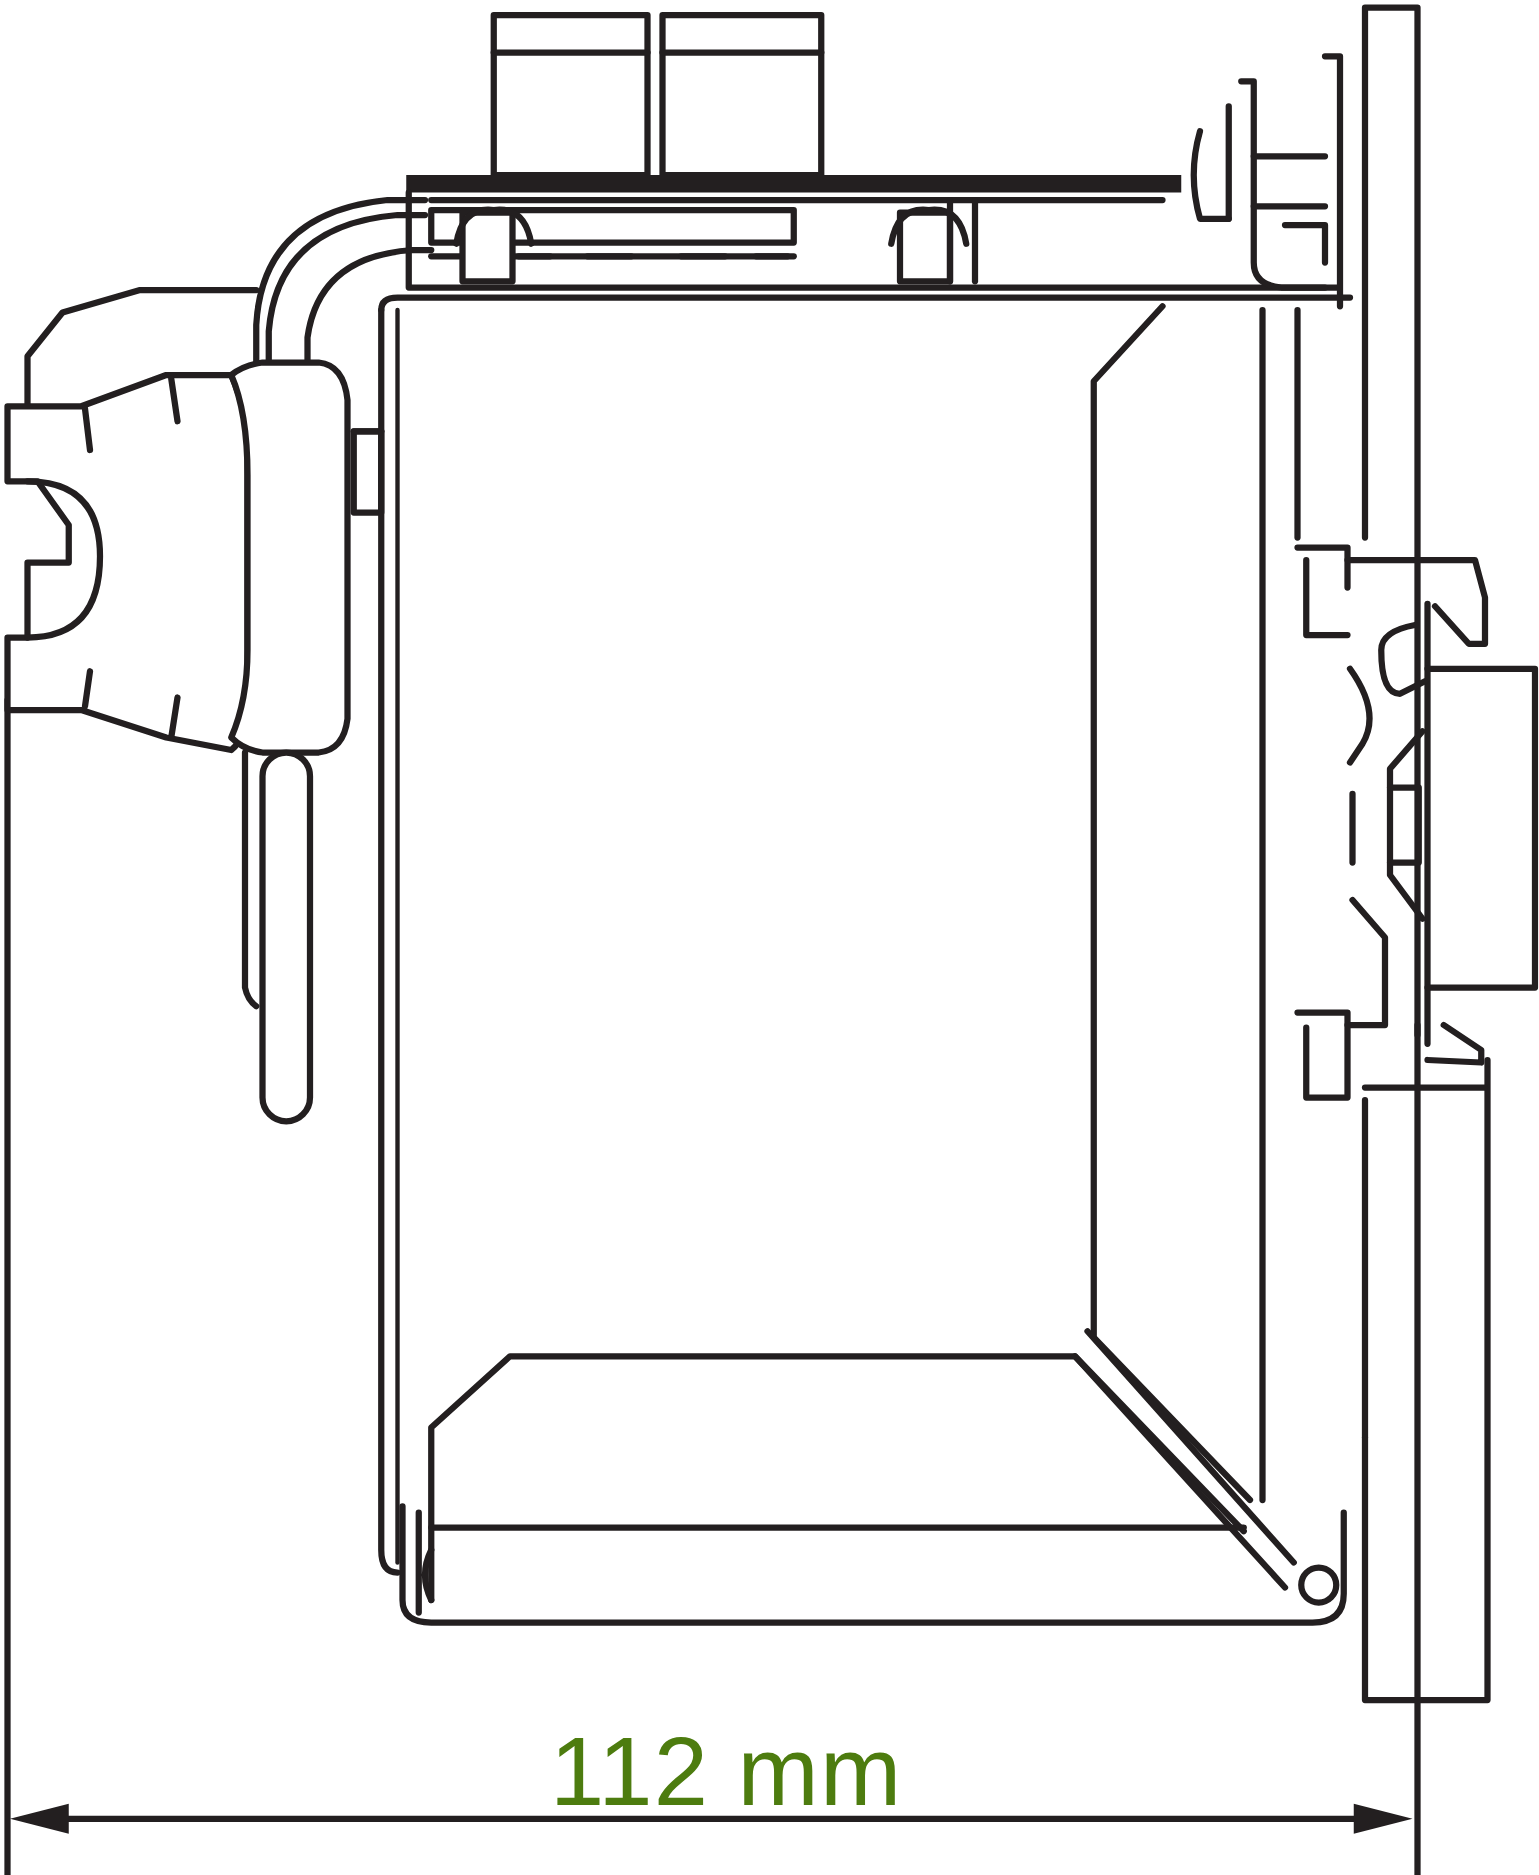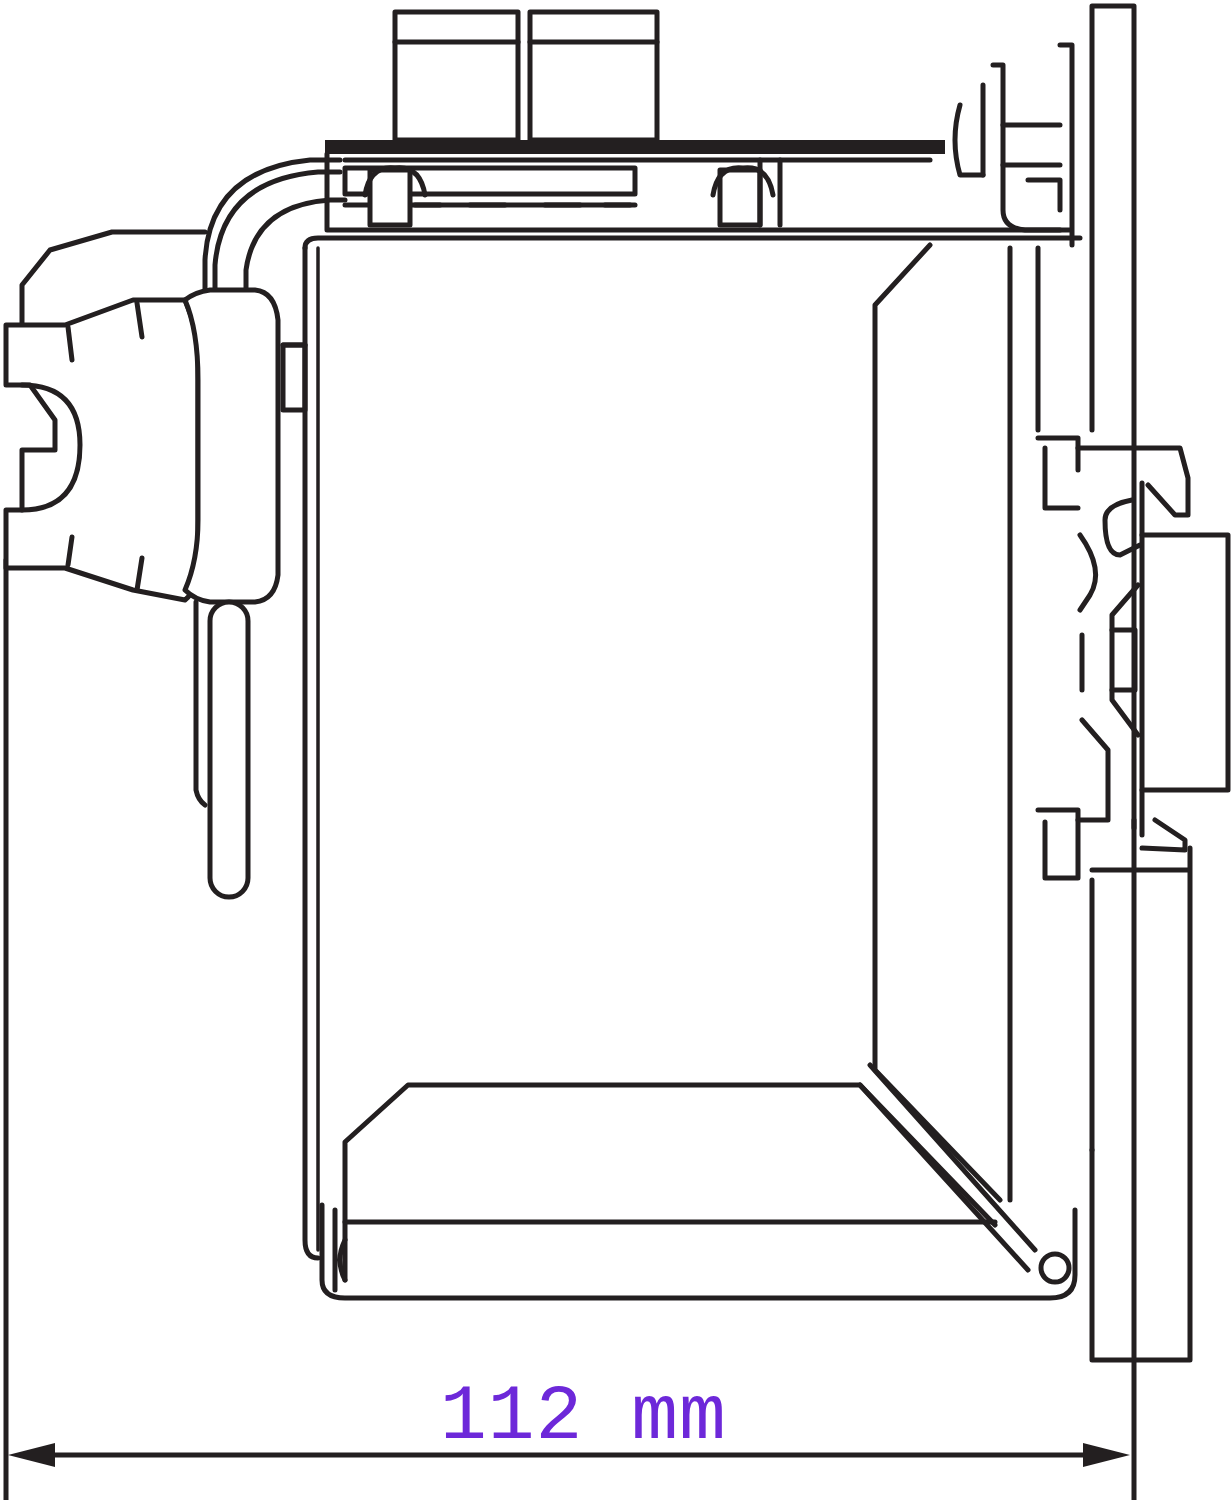--- a/index.html
+++ b/index.html
@@ -4,21 +4,21 @@
   <style>
     html, body { margin: 0; padding: 0; background: #ffffff; }
     body { width: 1231px; height: 1500px; overflow: hidden; position: relative; }
     #drawing { position: absolute; left: 0; top: 0; width: 1231px; height: 1500px; }
     .ln { fill: none; stroke: #231f20; stroke-width: 5; stroke-linejoin: round; stroke-linecap: round; }
     .thin { fill: none; stroke: #231f20; stroke-width: 3.5; stroke-linejoin: round; stroke-linecap: round; }
     .fillw { fill: #ffffff; stroke: #231f20; stroke-width: 5; stroke-linejoin: round; }
     .solid { fill: #231f20; stroke: none; }
     .dim-label {
       position: absolute; left: 440px; top: 1378px;
-      font-family: Liberation Mono, monospace; font-size: 78px; color: #6d28d9;
+      font-family: Liberation Sans, sans-serif; font-size: 78px; color: #4d7c0f;
       line-height: 1; letter-spacing: 1px; white-space: nowrap; text-align: right;
     }
   </style>
 </head>
 <body>
 
 <svg id="drawing" viewBox="0 0 1231 1500" xmlns="http://www.w3.org/2000/svg">
 
   <line class="ln" x1="6" y1="560" x2="6" y2="1500"></line>
 

